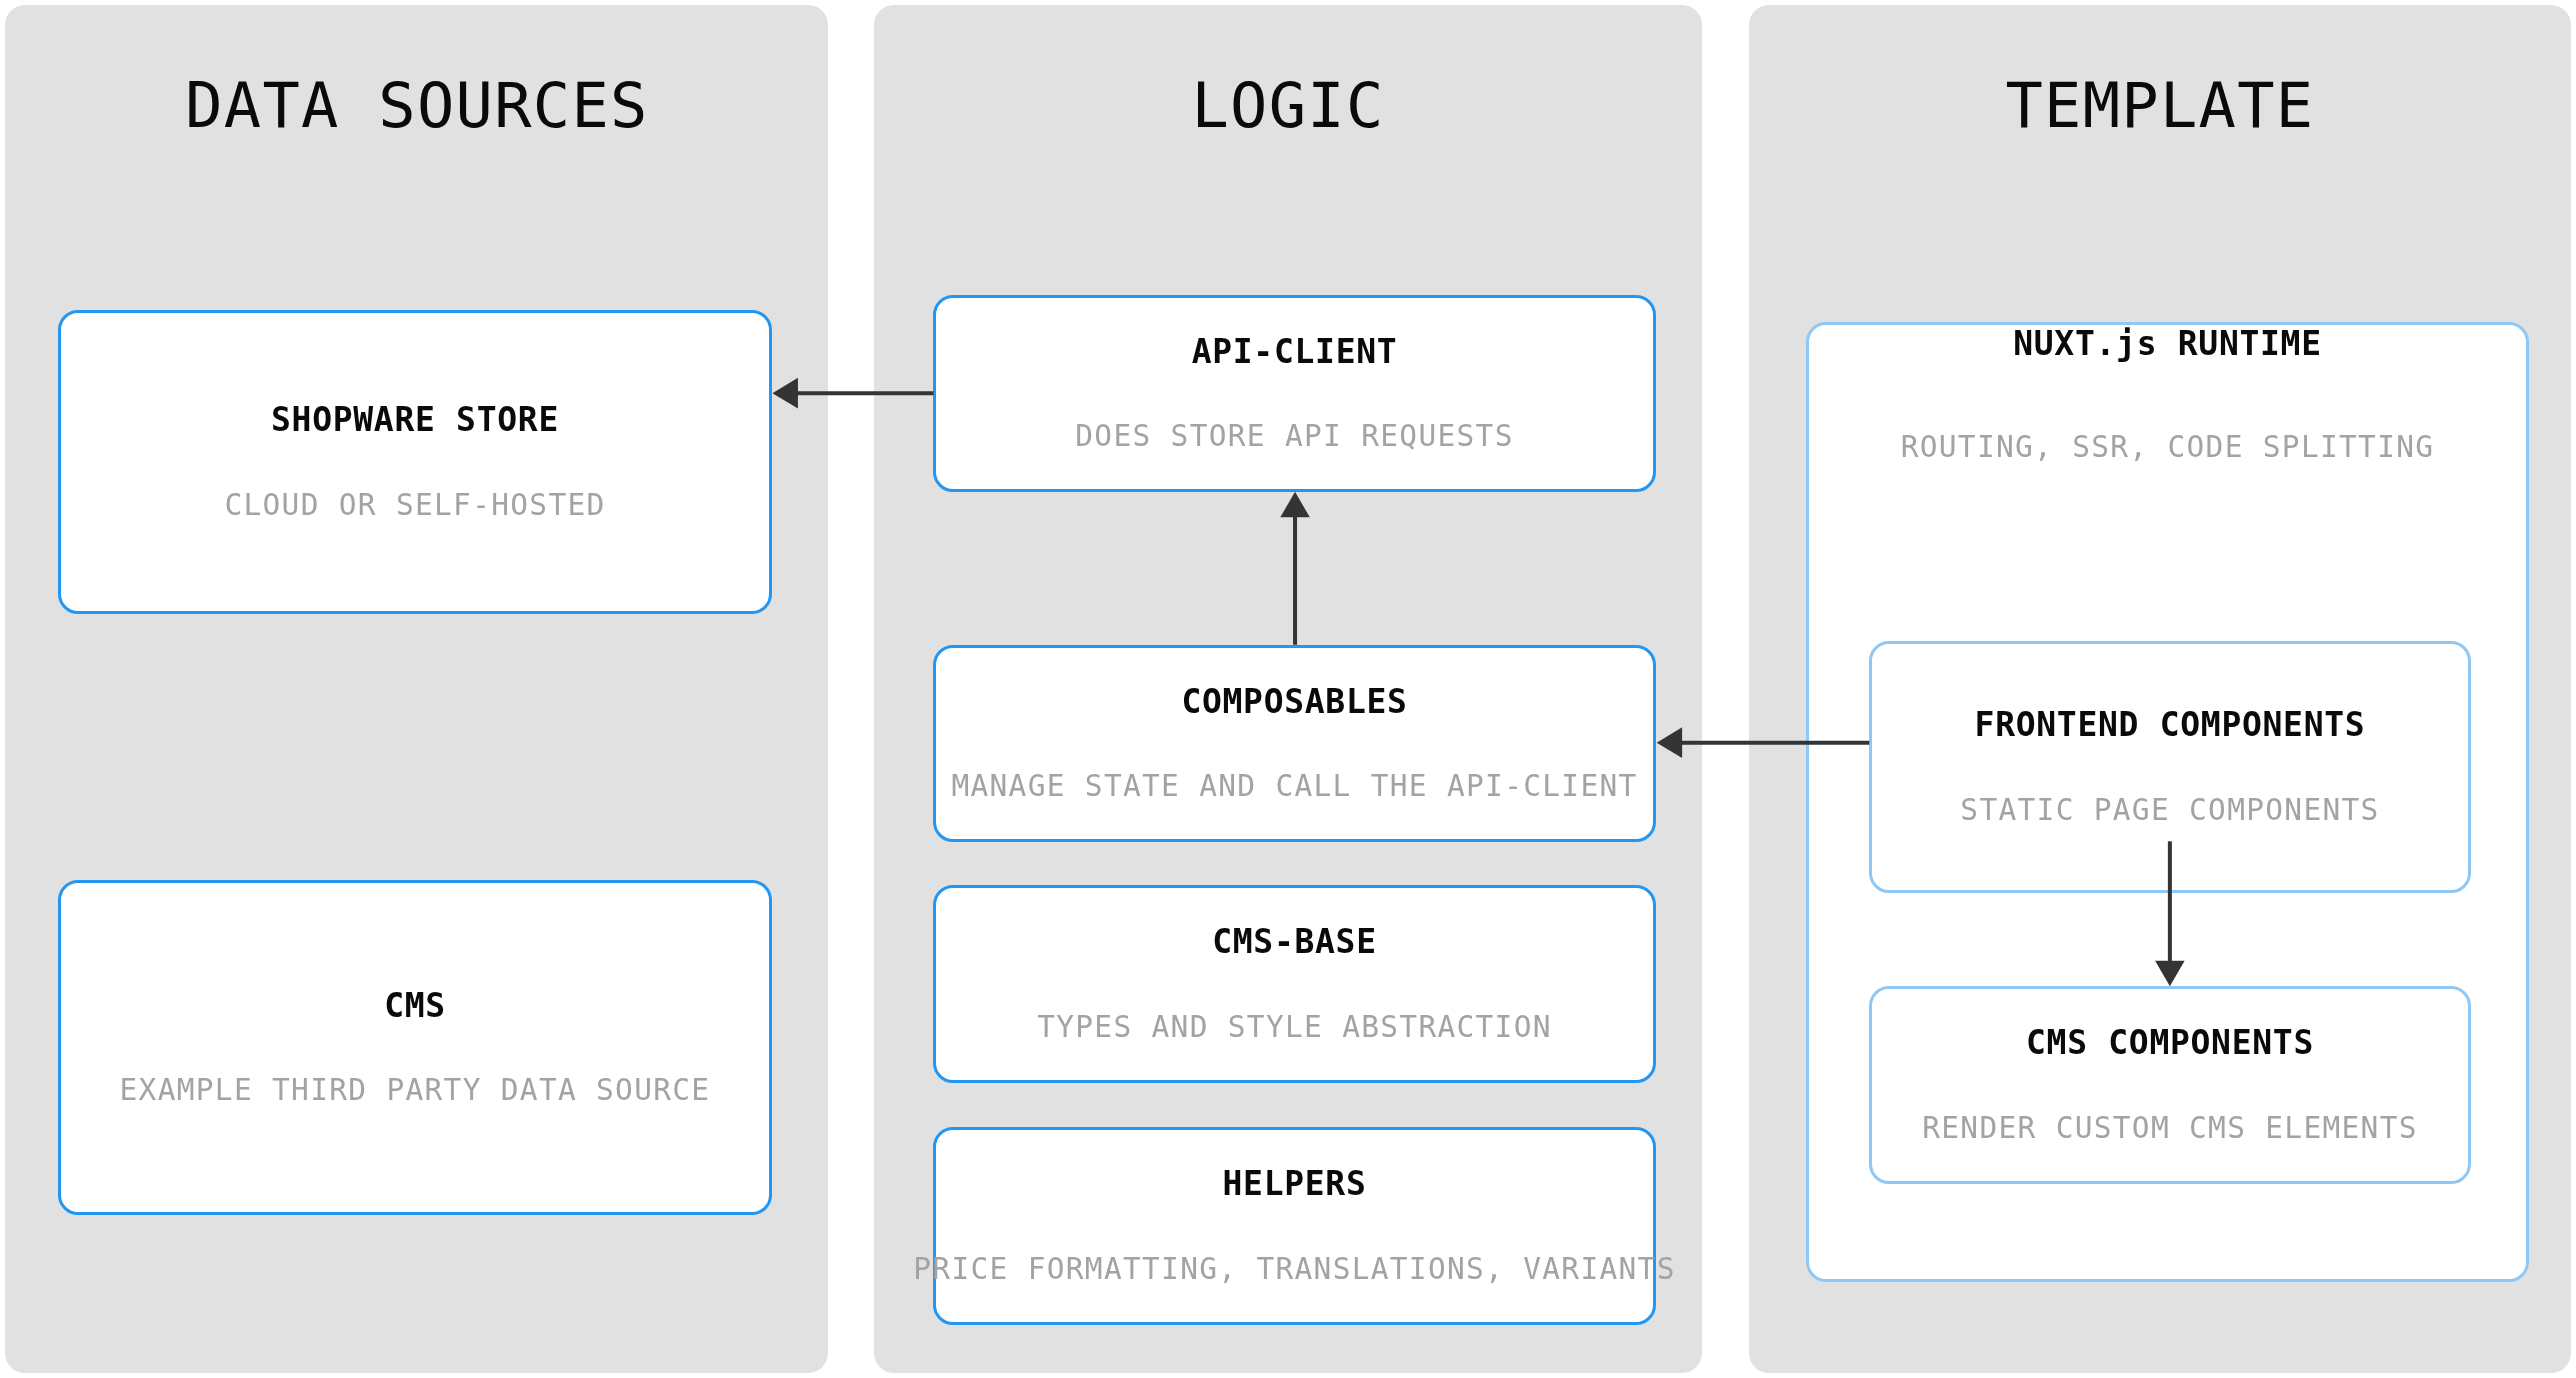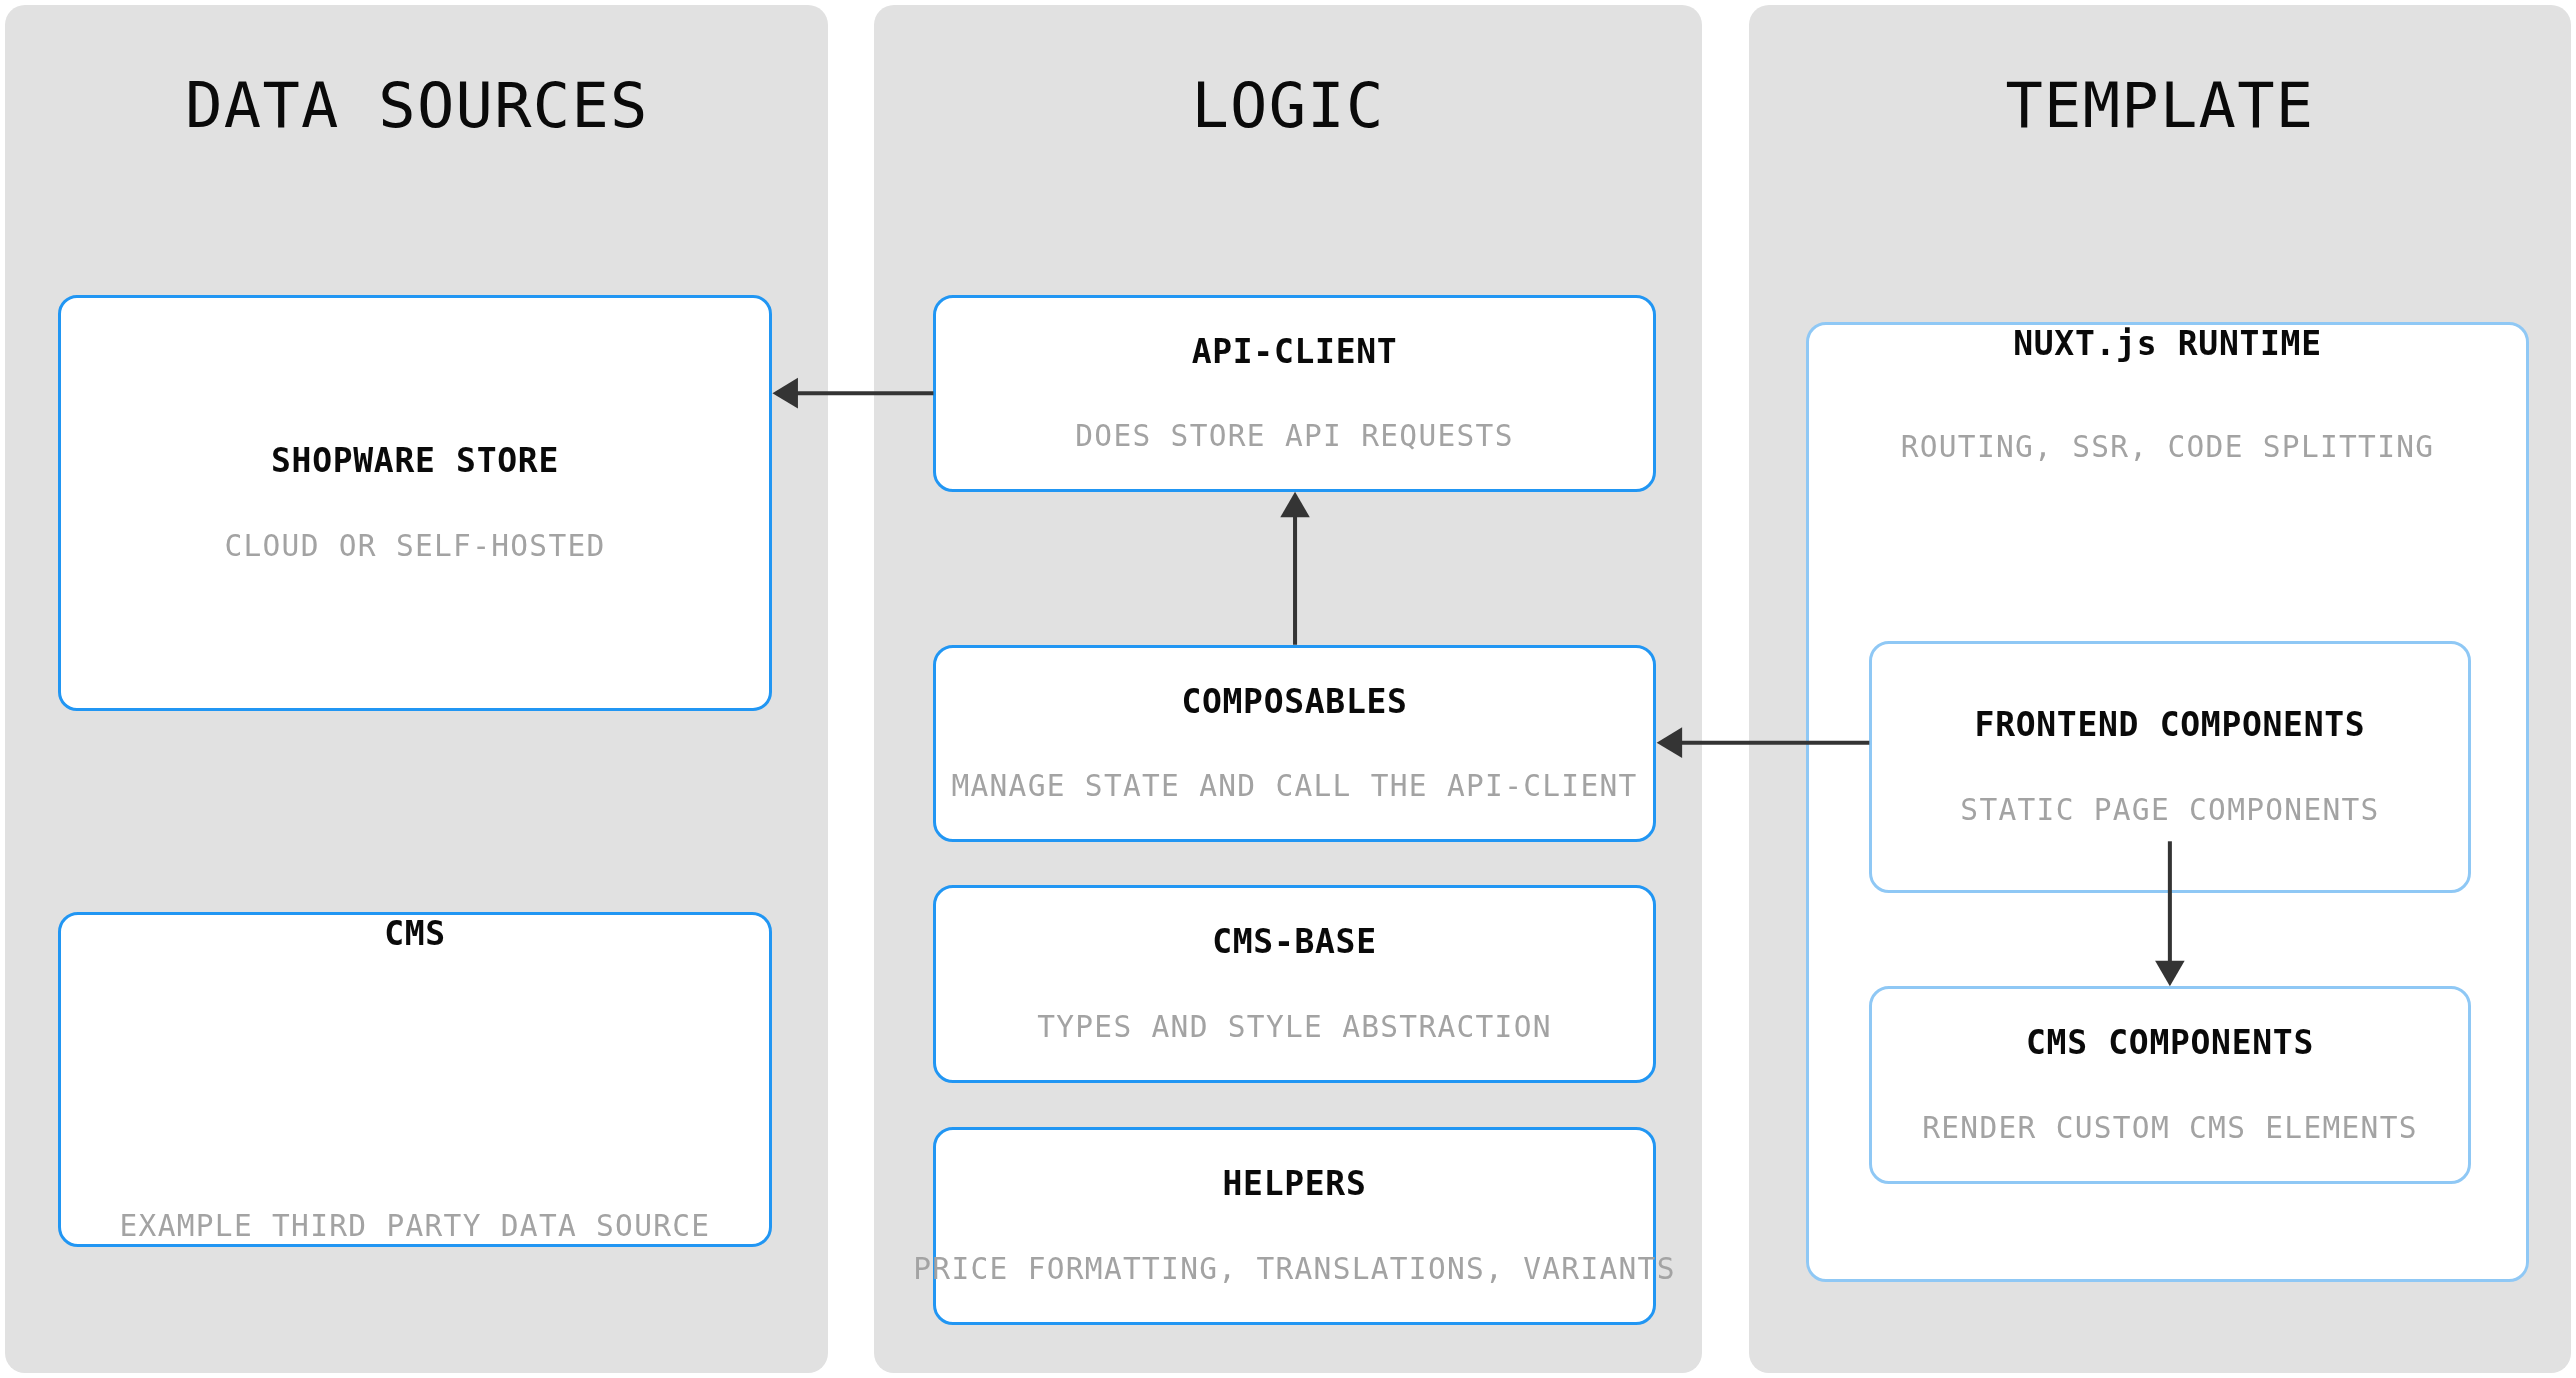--- a/index.html
+++ b/index.html
@@ -73,26 +73,26 @@
 
   <section class="panel" style="left:1749px;width:822px;">
     <h1 class="panel-title">TEMPLATE</h1>
   </section>
 
   <div class="node light top-aligned" style="left:1806px;top:287px;width:723px;height:960px;">
     <div class="node-title">NUXT.js RUNTIME</div>
     <div class="node-sub">ROUTING, SSR, CODE SPLITTING</div>
   </div>
 
-  <div class="node" style="left:58px;top:295px;width:714px;height:416px;border-radius:19px;">
+  <div class="node" style="left:58px;top:310px;width:714px;height:304px;">
     <div class="node-title">SHOPWARE STORE</div>
     <div class="node-sub">CLOUD OR SELF-HOSTED</div>
   </div>
 
-  <div class="node" style="left:58px;top:912px;width:714px;height:335px;justify-content:space-between;">
+  <div class="node" style="left:58px;top:880px;width:714px;height:335px;">
     <div class="node-title">CMS</div>
     <div class="node-sub">EXAMPLE THIRD PARTY DATA SOURCE</div>
   </div>
 
   <div class="node" style="left:933px;top:295px;width:723px;height:197px;">
     <div class="node-title">API-CLIENT</div>
     <div class="node-sub">DOES STORE API REQUESTS</div>
   </div>
 
   <div class="node" style="left:933px;top:645px;width:723px;height:197px;">

